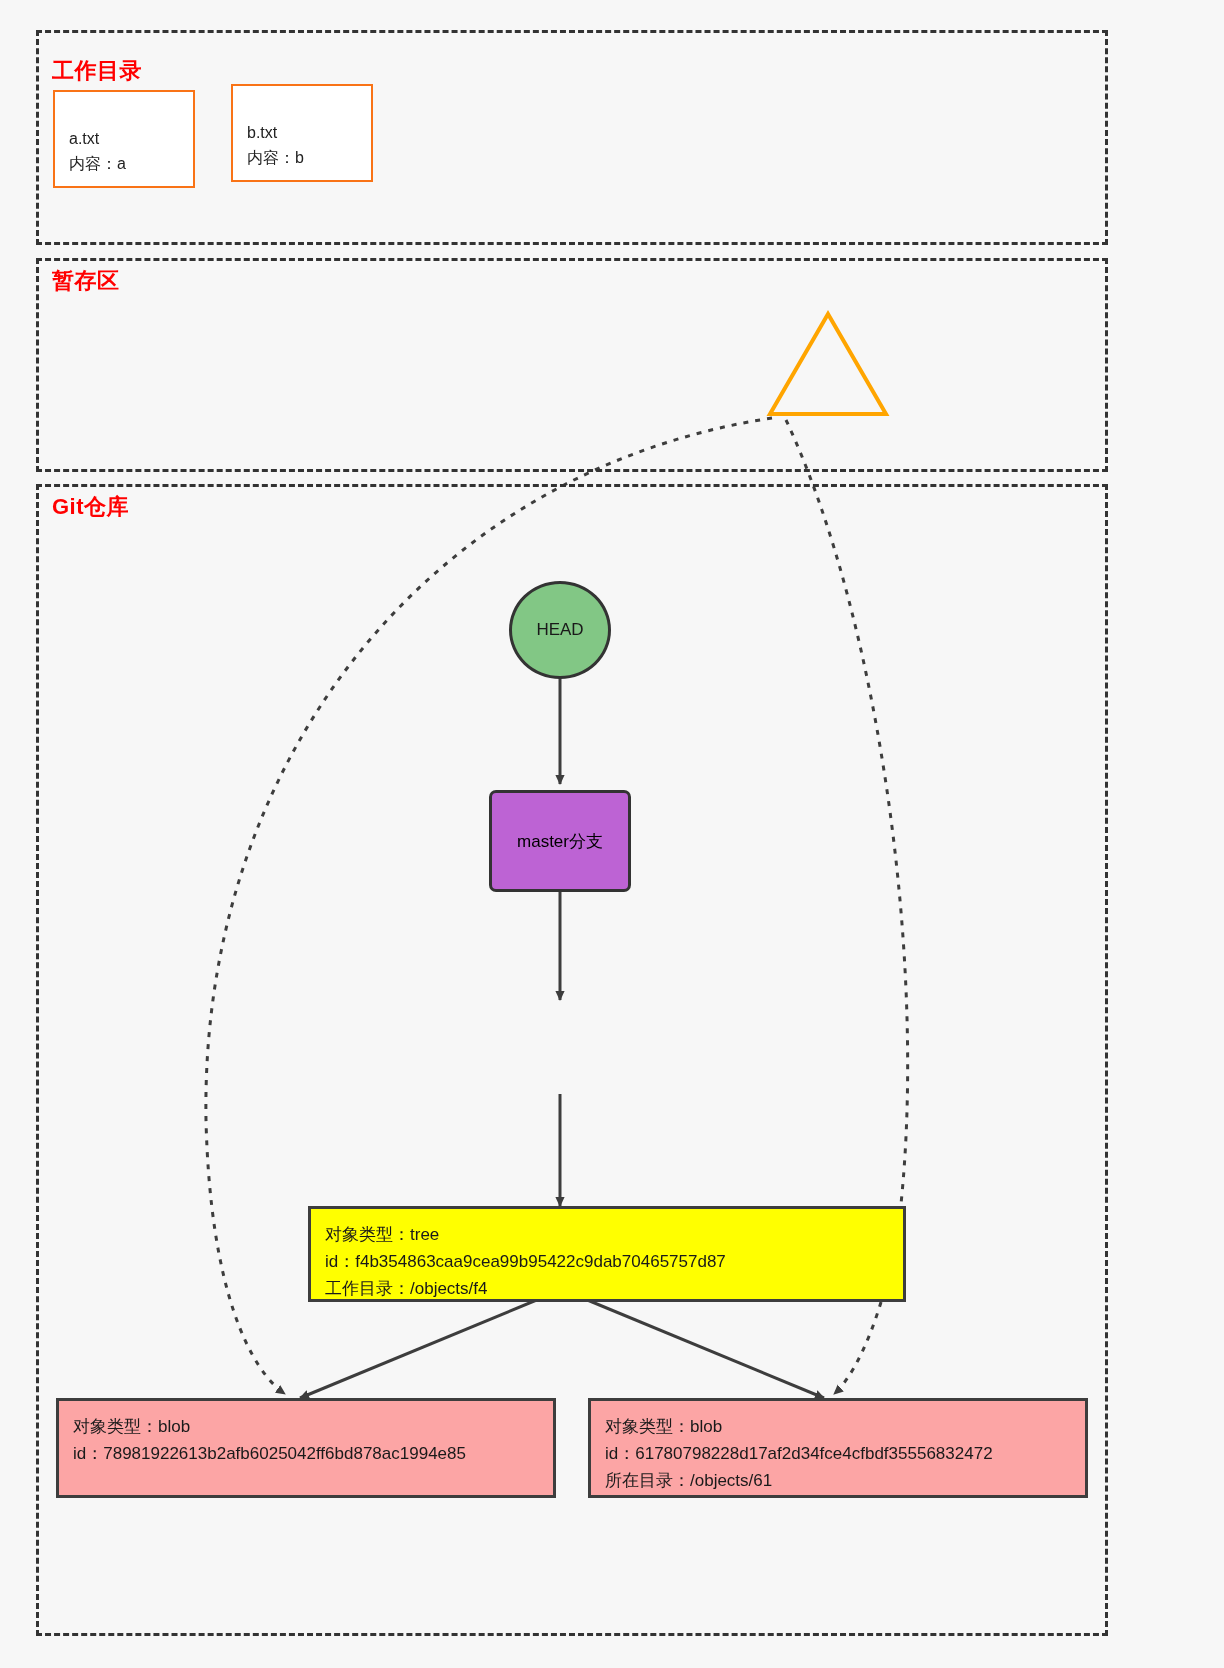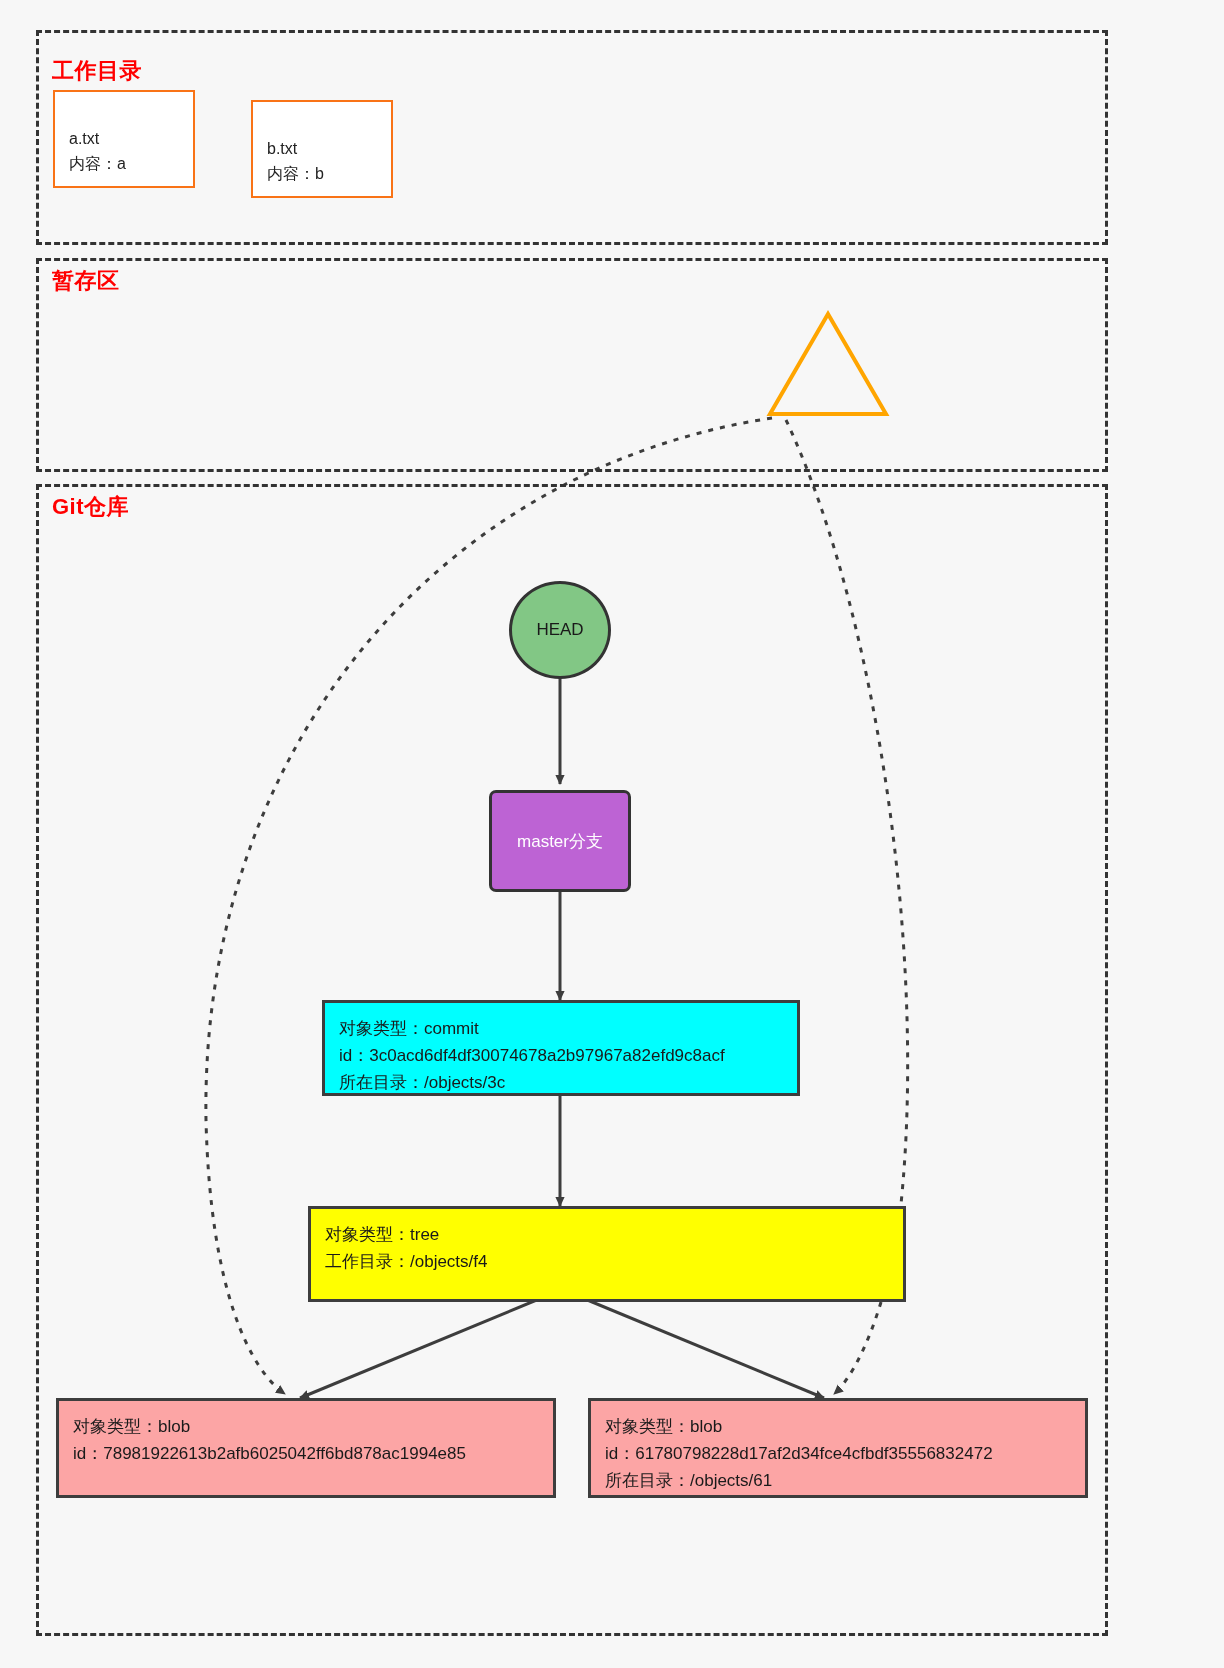--- a/index.html
+++ b/index.html
@@ -66,21 +66,21 @@
   .branch-node {
     position: absolute;
     border: 3px solid #333333;
     border-radius: 7px;
     background: #bd63d4;
     box-sizing: border-box;
     display: flex;
     align-items: center;
     justify-content: center;
     font-size: 17px;
-    color: #ffffff;
+    color: #000000;
   }
 
   
   .obj-box {
     position: absolute;
     border: 3px solid #3d3d3d;
     box-sizing: border-box;
     padding: 12px 0 0 14px;
     font-size: 17px;
     color: #1a1a1a;
@@ -134,47 +134,43 @@
   </svg>
 
   <div class="region" style="left:36px; top:30px; width:1072px; height:215px;"></div>
   <div class="region-title" style="left:52px; top:56px;">工作目录</div>
 
   <div class="file-box" style="left:53px; top:90px; width:142px; height:98px;">
     <div class="line">a.txt</div>
     <div class="line">内容：a</div>
   </div>
 
-  <div class="file-box" style="left:231px; top:100px; width:142px; height:98px;margin-left:20px;">
+  <div class="file-box" style="left:231px; top:84px; width:142px; height:98px;">
     <div class="line">b.txt</div>
     <div class="line">内容：b</div>
   </div>
 
   <div class="region" style="left:36px; top:258px; width:1072px; height:214px;"></div>
   <div class="region-title" style="left:52px; top:266px;">暂存区</div>
 
   <div class="region" style="left:36px; top:484px; width:1072px; height:1152px;"></div>
   <div class="region-title" style="left:52px; top:492px;">Git仓库</div>
 
   <div class="head-node" style="left:509px; top:581px; width:102px; height:98px;">
     <span>HEAD</span>
   </div>
 
   <div class="branch-node" style="left:489px; top:790px; width:142px; height:102px;">
     <span>master分支</span>
   </div>
 
-  <div class="obj-box obj-commit" style="left:322px; top:1000px; width:478px; height:96px;">
-    <div class="line">对象类型：commit</div>
-    <div class="line">id：3c0acd6df4df30074678a2b97967a82efd9c8acf</div>
-    <div class="line">所在目录：/objects/3c</div>
-  </div>
 
   <div class="obj-box obj-tree" style="left:308px; top:1206px; width:598px; height:96px;">
     <div class="line">对象类型：tree</div>
+    <div class="line">id：f4b354863caa9cea99b95422c9dab70465757d87</div>
     <div class="line">工作目录：/objects/f4</div>
   </div>
 
   <div class="obj-box obj-blob" style="left:56px; top:1398px; width:500px; height:100px;">
     <div class="line">对象类型：blob</div>
     <div class="line">id：78981922613b2afb6025042ff6bd878ac1994e85</div>
   </div>
 
   <div class="obj-box obj-blob" style="left:588px; top:1398px; width:500px; height:100px;">
     <div class="line">对象类型：blob</div>

